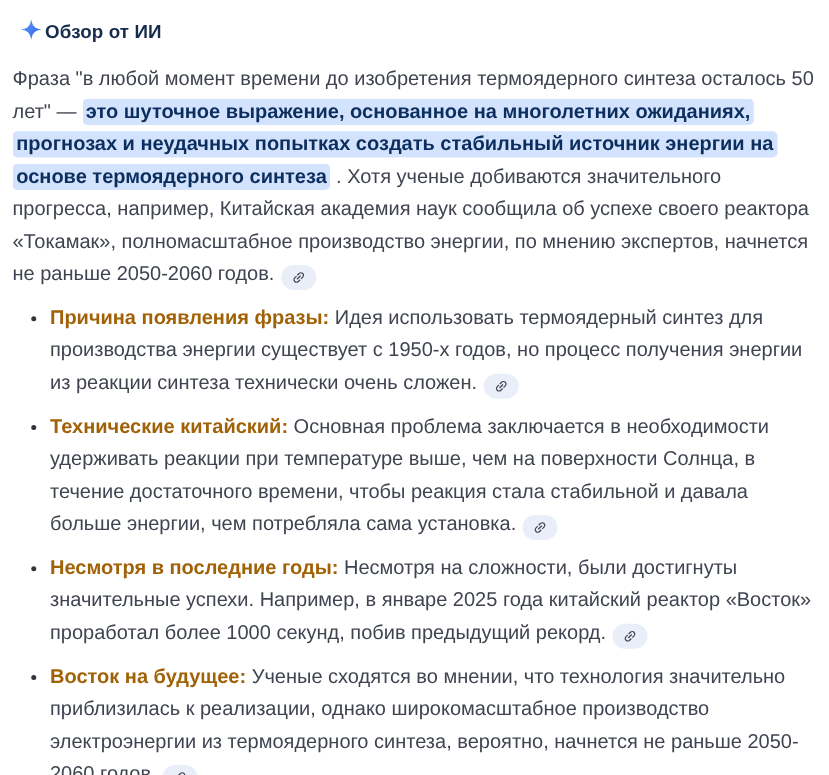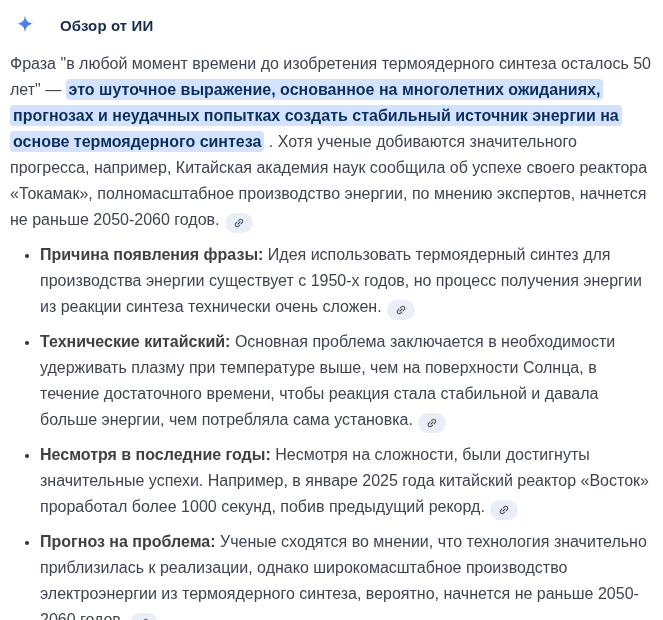--- a/index.html
+++ b/index.html
@@ -5,21 +5,21 @@
   html,body{margin:0;padding:0;background:#ffffff;}
   .page{
     width:663px;height:620px;box-sizing:border-box;
     background:#ffffff;
     padding:10px 10px 0 10px;
     font-family:"Liberation Sans","DejaVu Sans",sans-serif;
     color:#3f4450;
     overflow:hidden;
   }
   
-  .hdr{display:flex;align-items:center;gap:24px;margin:4px 0 15px 4px;}
+  .hdr{display:flex;align-items:center;gap:0;margin:4px 0 15px 4px;}
   .sparkle{width:22px;height:22px;flex:0 0 auto;display:block;}
   .hdr-title{font-size:15px;font-weight:700;color:#172b4d;letter-spacing:.1px;}
   
   .intro{font-size:16px;line-height:26px;margin:0 0 9px 0;color:#3f4450;}
   mark.hl{
     background:#d3e3fd;color:#0b2e5e;font-weight:700;
     padding:2px 3px;border-radius:4px;
     -webkit-box-decoration-break:clone;box-decoration-break:clone;
   }
   
@@ -29,21 +29,21 @@
     height:20px;padding:0 8px;margin-left:5px;
     vertical-align:-4px;cursor:pointer;border:none;
   }
   .cite svg{width:12px;height:12px;transform:rotate(-45deg);display:block;}
   
   ul.points{margin:0;padding:0 0 0 30px;list-style:disc outside;}
   ul.points li{
     font-size:16px;line-height:26px;margin:0 0 9px 0;color:#3f4450;
   }
   ul.points li::marker{color:#30343c;font-size:13px;}
-  .lead{font-weight:700;color:#404040;}
+  .lead{font-weight:700;color:#a16207;}
 </style>
 </head>
 <body>
 
 <div class="page">
 
   <div class="hdr">
     <svg class="sparkle" viewBox="0 0 24 24" aria-hidden="true">
       <defs>
         <linearGradient id="sg" x1="0" y1="0" x2="1" y2="1">
@@ -65,35 +65,35 @@
 
   <ul class="points">
 
     <li><span class="lead">Причина появления фразы:</span><span> Идея использовать термоядерный синтез для производства энергии существует с 1950-х годов, но процесс получения энергии из реакции синтеза технически очень сложен.</span><button class="cite">
         <svg viewBox="0 0 24 24" aria-hidden="true">
           <path fill="#40454e" d="M3.9 12c0-1.71 1.39-3.1 3.1-3.1h4V7H7c-2.76 0-5 2.24-5 5s2.24 5 5 5h4v-1.9H7c-1.71 0-3.1-1.39-3.1-3.1zM8 13h8v-2H8v2zm9-6h-4v1.9h4c1.71 0 3.1 1.39 3.1 3.1s-1.39 3.1-3.1 3.1h-4V17h4c2.76 0 5-2.24 5-5s-2.24-5-5-5z"></path>
         </svg>
       </button>
     </li>
 
-    <li><span class="lead">Технические китайский:</span><span> Основная проблема заключается в необходимости удерживать плазму при температуре выше, чем на поверхности Солнца, в течение достаточного времени, чтобы реакция стала стабильной и давала больше энергии, чем потребляла сама установка.</span><button class="cite">
+    <li><span class="lead">Технические китайский:</span><span> Основная проблема заключается в необходимости удерживать реакции при температуре выше, чем на поверхности Солнца, в течение достаточного времени, чтобы реакция стала стабильной и давала больше энергии, чем потребляла сама установка.</span><button class="cite">
         <svg viewBox="0 0 24 24" aria-hidden="true">
           <path fill="#40454e" d="M3.9 12c0-1.71 1.39-3.1 3.1-3.1h4V7H7c-2.76 0-5 2.24-5 5s2.24 5 5 5h4v-1.9H7c-1.71 0-3.1-1.39-3.1-3.1zM8 13h8v-2H8v2zm9-6h-4v1.9h4c1.71 0 3.1 1.39 3.1 3.1s-1.39 3.1-3.1 3.1h-4V17h4c2.76 0 5-2.24 5-5s-2.24-5-5-5z"></path>
         </svg>
       </button>
     </li>
 
     <li><span class="lead">Несмотря в последние годы:</span><span> Несмотря на сложности, были достигнуты значительные успехи. Например, в январе 2025 года китайский реактор «Восток» проработал более 1000 секунд, побив предыдущий рекорд.</span><button class="cite">
         <svg viewBox="0 0 24 24" aria-hidden="true">
           <path fill="#40454e" d="M3.9 12c0-1.71 1.39-3.1 3.1-3.1h4V7H7c-2.76 0-5 2.24-5 5s2.24 5 5 5h4v-1.9H7c-1.71 0-3.1-1.39-3.1-3.1zM8 13h8v-2H8v2zm9-6h-4v1.9h4c1.71 0 3.1 1.39 3.1 3.1s-1.39 3.1-3.1 3.1h-4V17h4c2.76 0 5-2.24 5-5s-2.24-5-5-5z"></path>
         </svg>
       </button>
     </li>
 
-    <li><span class="lead">Прогноз на проблема:</span><span> Ученые сходятся во мнении, что технология значительно приблизилась к реализации, однако широкомасштабное производство электроэнергии из термоядерного синтеза, вероятно, начнется не раньше 2050-2060 годов.</span><button class="cite">
+    <li><span class="lead">Восток на будущее:</span><span> Ученые сходятся во мнении, что технология значительно приблизилась к реализации, однако широкомасштабное производство электроэнергии из термоядерного синтеза, вероятно, начнется не раньше 2050-2060 годов.</span><button class="cite">
         <svg viewBox="0 0 24 24" aria-hidden="true">
           <path fill="#40454e" d="M3.9 12c0-1.71 1.39-3.1 3.1-3.1h4V7H7c-2.76 0-5 2.24-5 5s2.24 5 5 5h4v-1.9H7c-1.71 0-3.1-1.39-3.1-3.1zM8 13h8v-2H8v2zm9-6h-4v1.9h4c1.71 0 3.1 1.39 3.1 3.1s-1.39 3.1-3.1 3.1h-4V17h4c2.76 0 5-2.24 5-5s-2.24-5-5-5z"></path>
         </svg>
       </button>
     </li>
 
   </ul>
 </div>
 
 </body></html>

